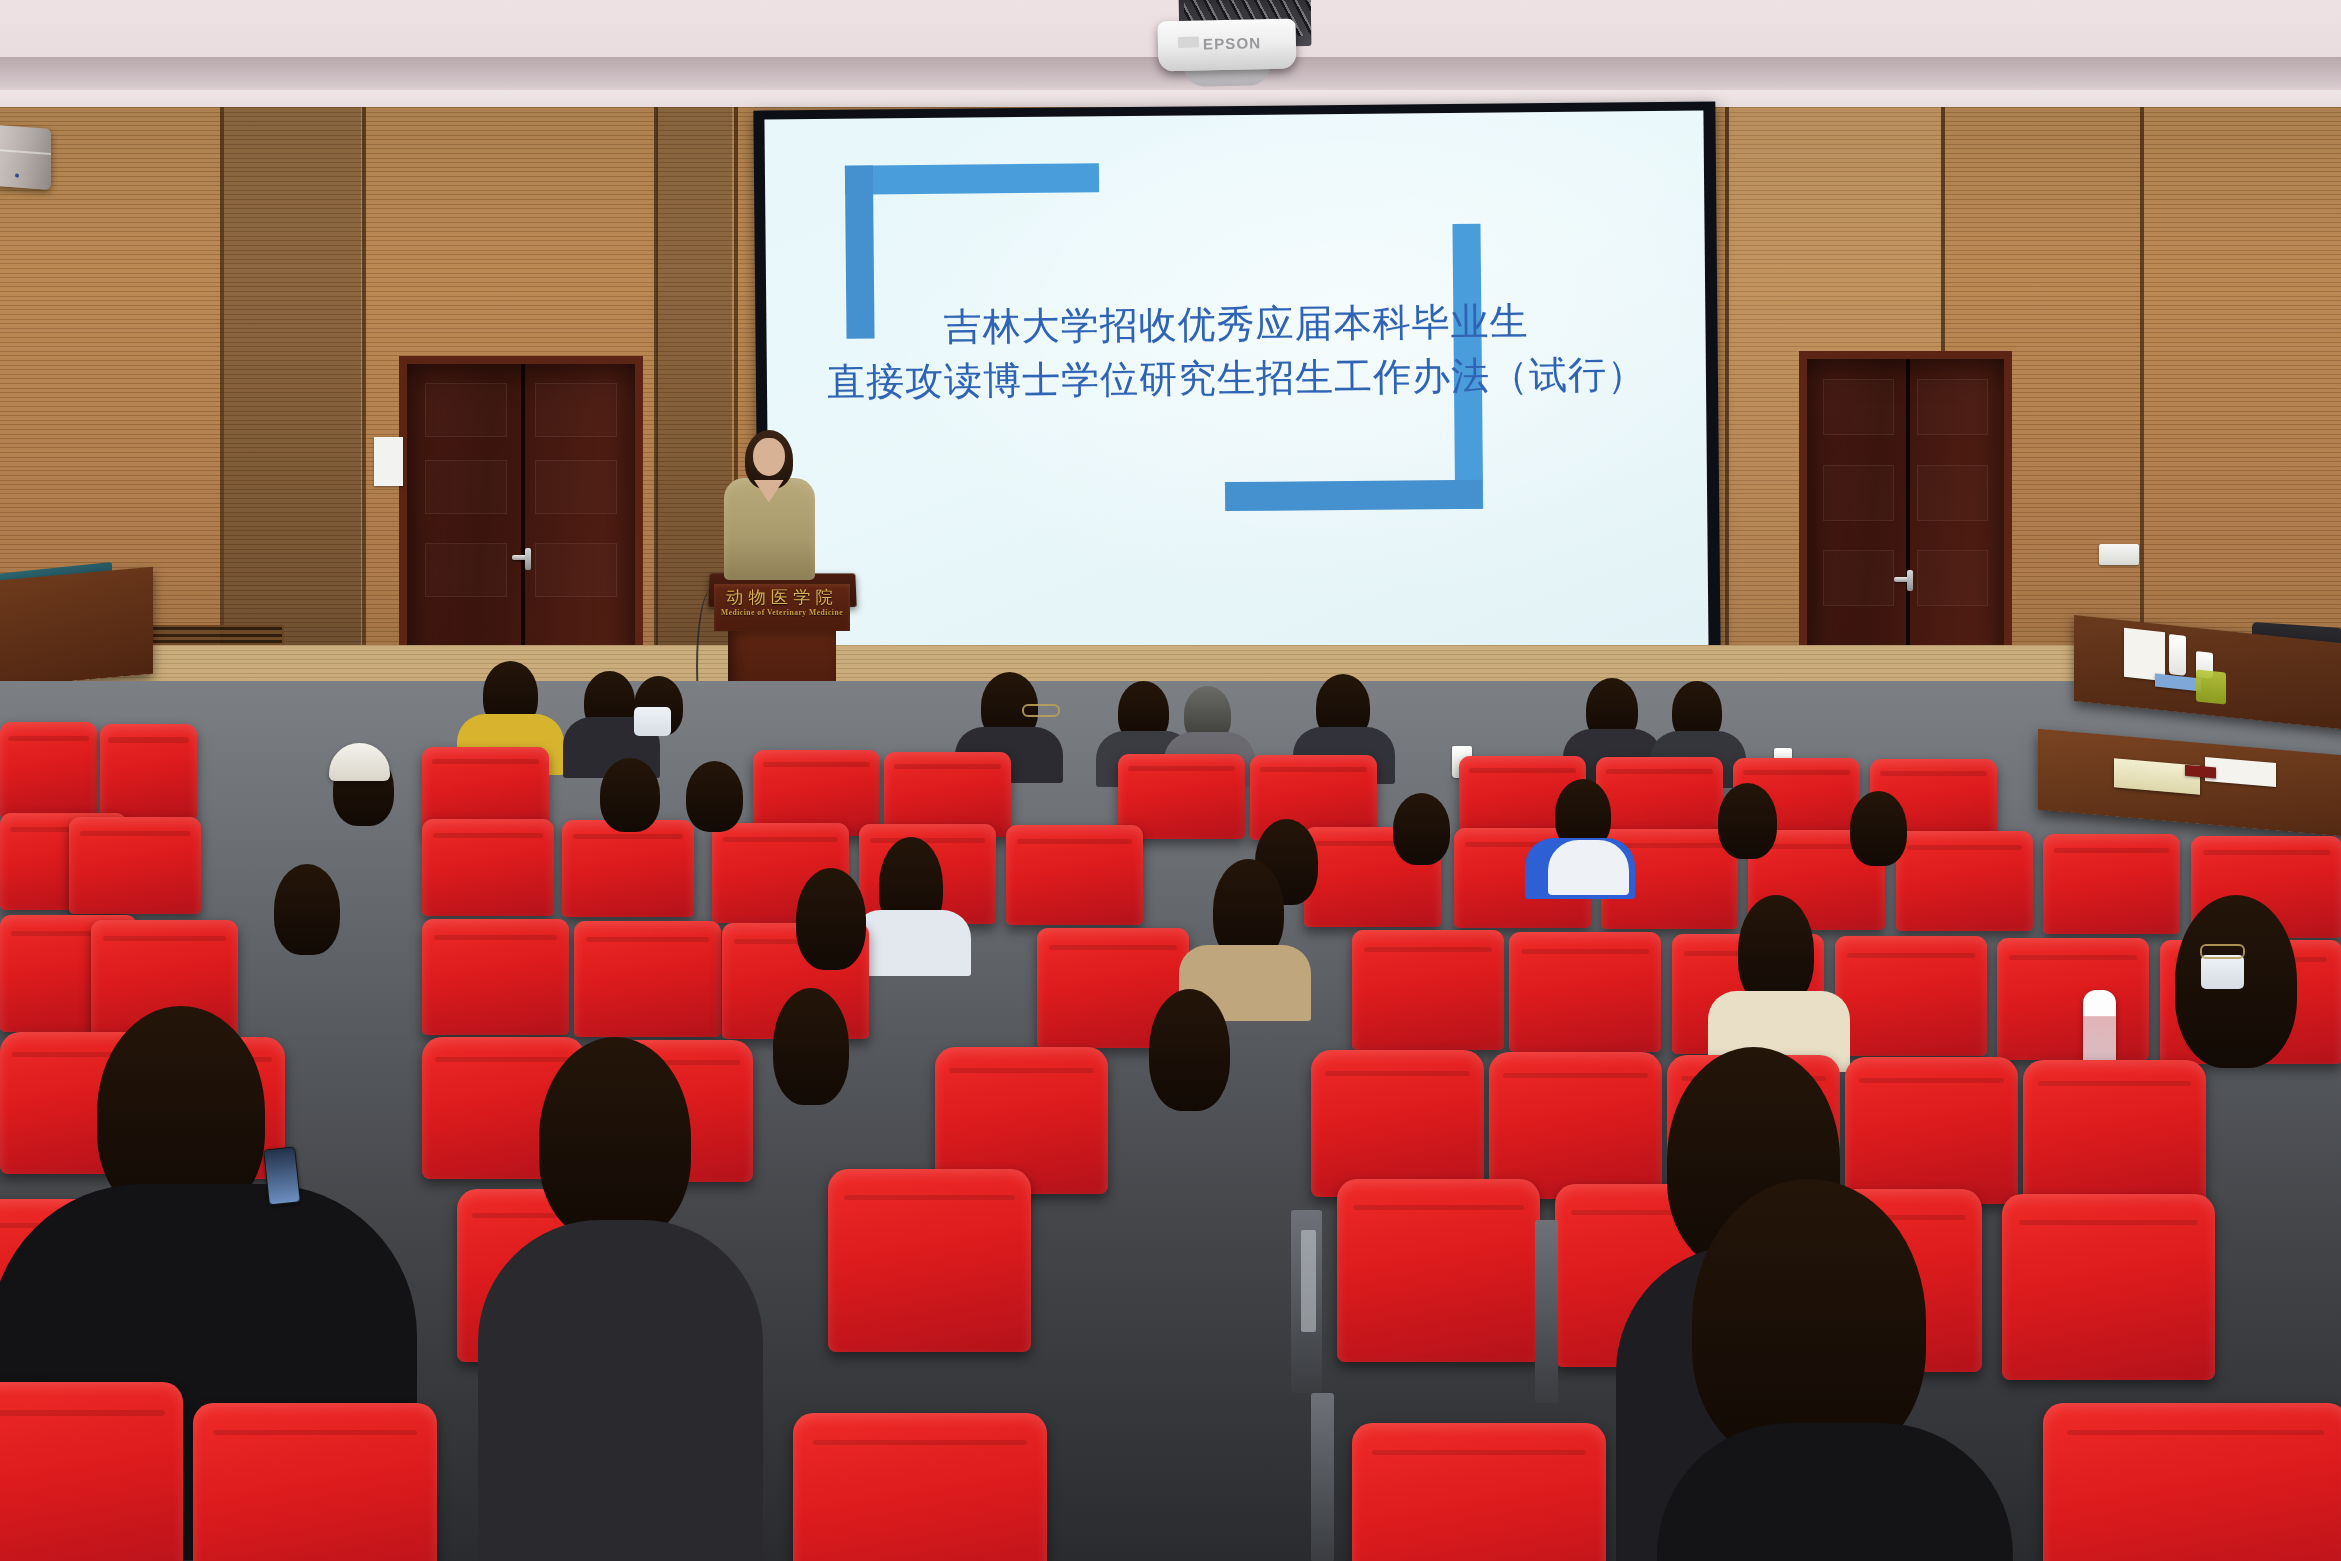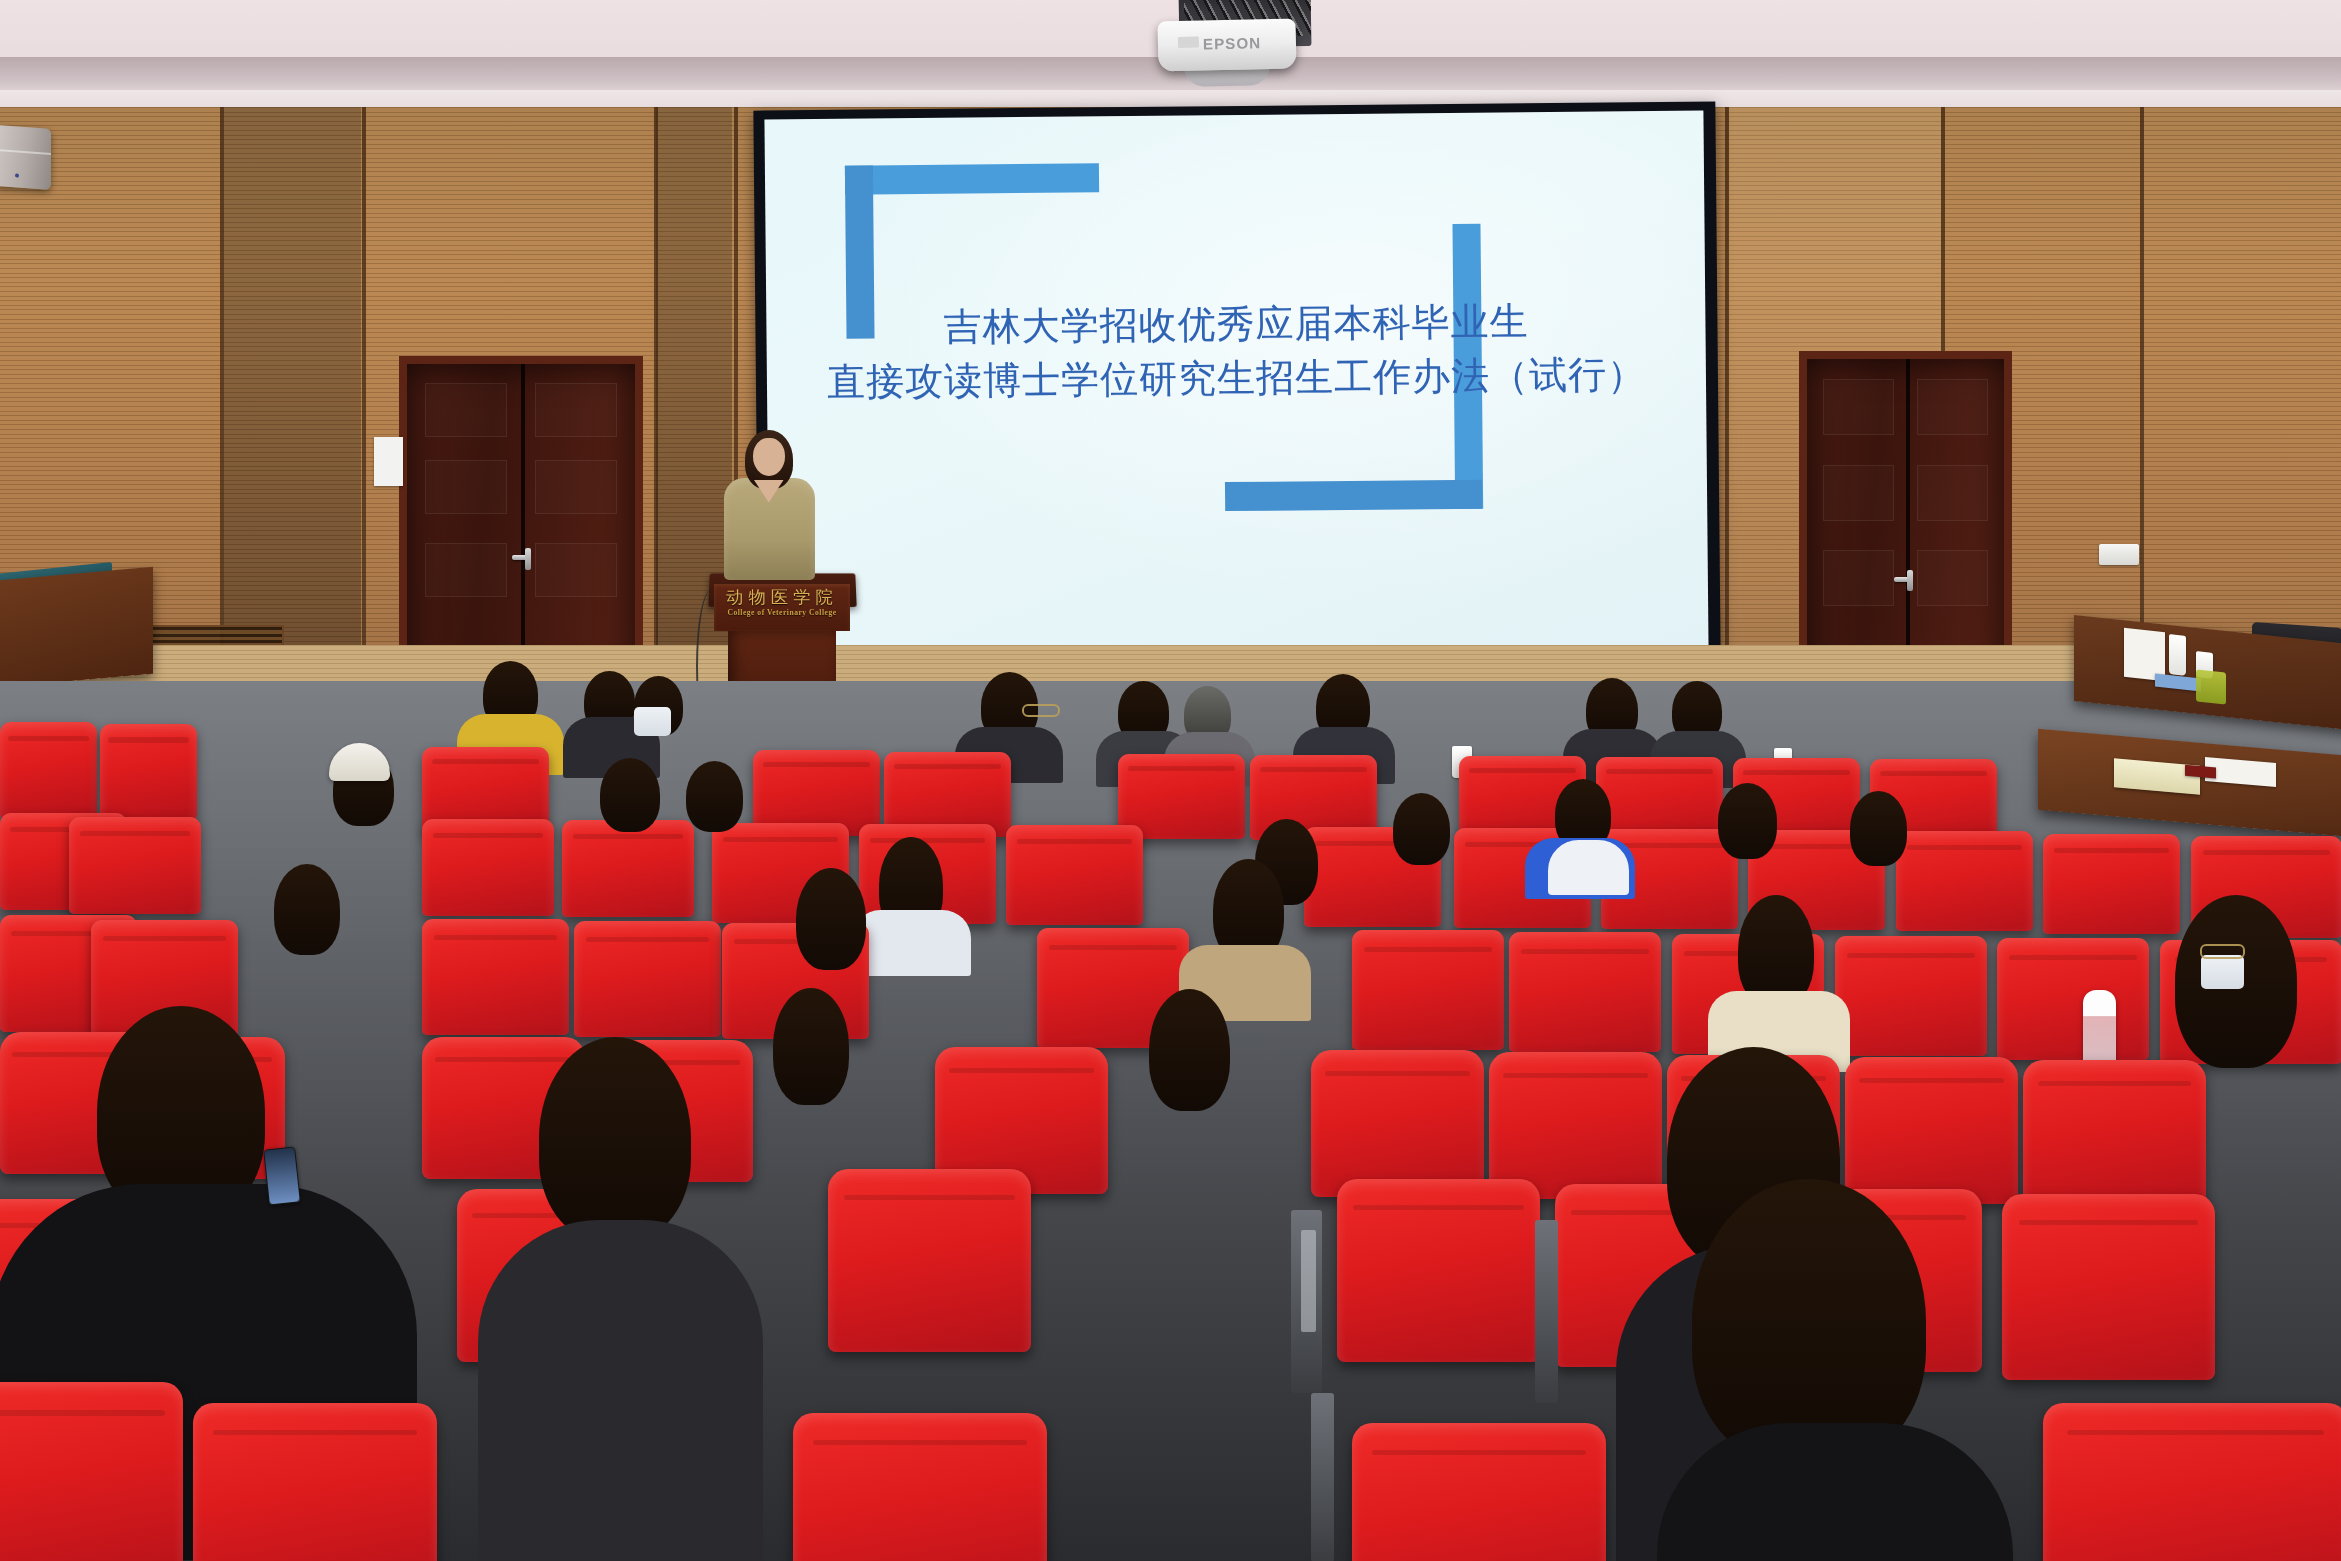--- a/index.html
+++ b/index.html
@@ -526,21 +526,21 @@
   <div class="sp-head"></div>
   <div class="sp-hair"></div>
 
   <div class="cable" style="left:696px; top:590px; width:30.5px; height:152px;"></div>
   <div class="mic" style="left:743px; top:529px; transform:rotate(-14deg);"></div>
   <div class="mic" style="left:798px; top:529px; transform:rotate(12deg);"></div>
   <div class="laptop"></div>
   <div class="podium-top"></div>
   <div class="podium-face"></div>
   <div class="podium-cn">动物医学院</div>
-  <div class="podium-en">College of Veterinary College</div>
+  <div class="podium-en">Medicine of Veterinary Medicine</div>
   <div class="podium-body"></div>
   <div class="podium-emblem"></div>
 
   <div class="console-box"></div>
   <div class="console-items">
     <div class="tool" style="left:3px;  top:7.1px; background:#3b4fa0;"></div>
     <div class="tool" style="left:36px; top:5.1px; background:#d9b32e;"></div>
     <div class="tool" style="left:67px;top:8.1px; background:#8a4a22;"></div>
     <div class="tool" style="left:10.2px; top:20.3px; background:#6d7a86;"></div>
   </div>

